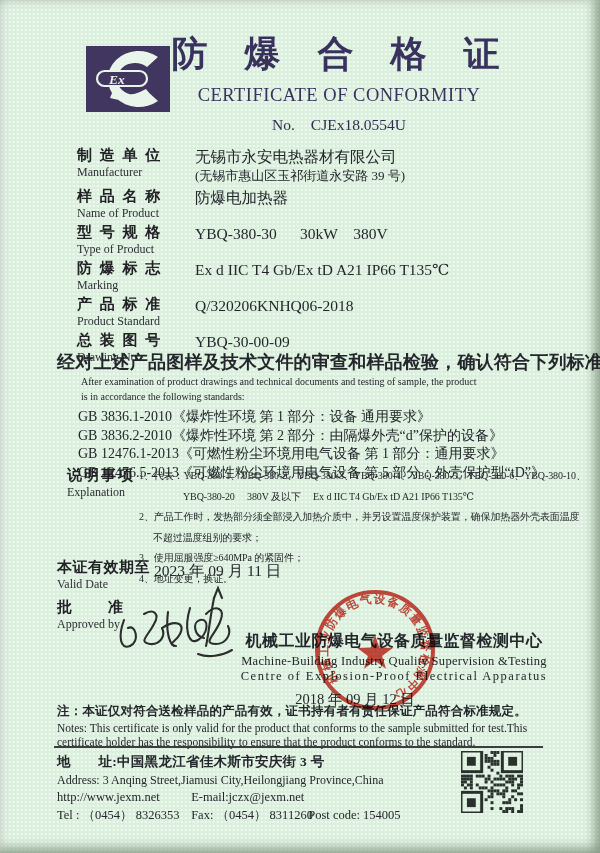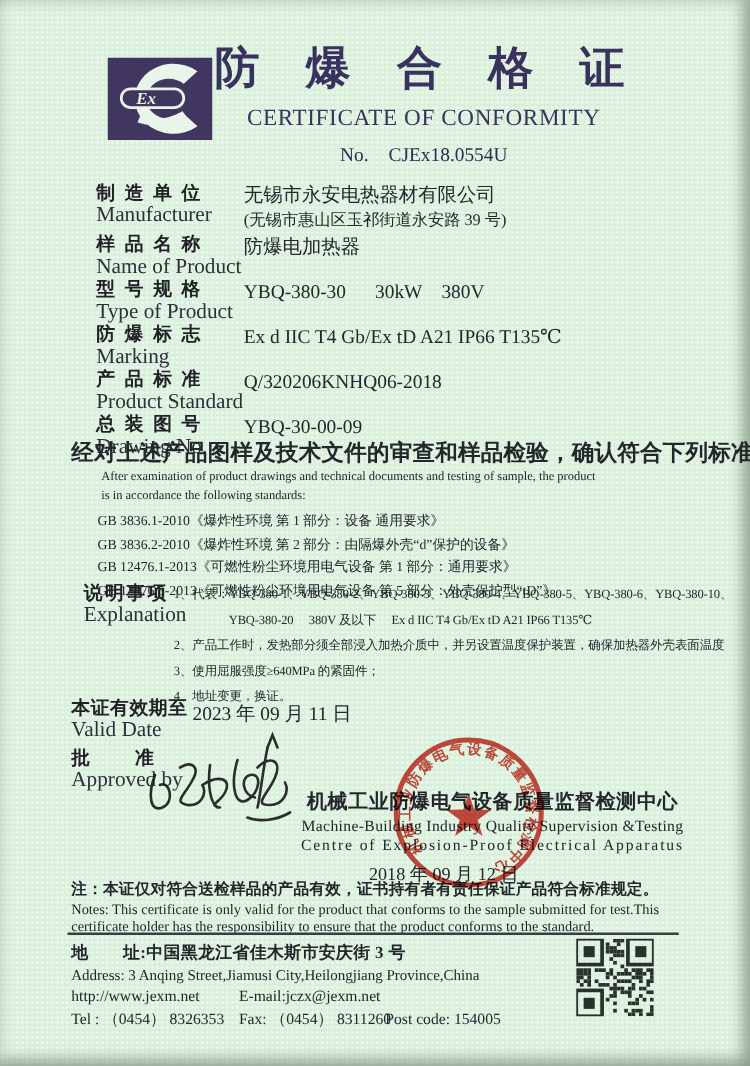--- a/index.html
+++ b/index.html
@@ -24,31 +24,31 @@
   .title-zh{font-size:36px;font-weight:bold;letter-spacing:7px;word-spacing:14px;white-space:nowrap;}
   .title-en{font-size:18.5px;letter-spacing:.5px;margin-top:6px;white-space:nowrap;}
   .no-line{font-size:15.5px;margin-top:10px;color:#2e2c50;}
   .no-line .gap{display:inline-block;width:16px;}
 
   
   .fields{left:57px;top:146px;width:505px;margin-left:20px;}
   .frow{display:flex;margin-bottom:3px;min-height:33px;}
   .flabel{width:118px;flex:none;}
   .lzh{font-size:15px;font-weight:bold;letter-spacing:2px;line-height:19px;color:#212126;white-space:nowrap;}
-  .len{font-size:17px;line-height:14px;color:#2e2e36;white-space:nowrap;}
+  .len{font-size:12px;line-height:14px;color:#2e2e36;white-space:nowrap;}
   .fvalue{padding-top:1px;}
   .fv{font-size:15.5px;line-height:19px;}
   .fv2{font-size:13px;line-height:16px;margin-top:2px;}
 
   
   .statement{left:57px;top:352px;width:505px;}
   .st-zh{font-size:18px;font-weight:bold;line-height:20px;white-space:nowrap;letter-spacing:.2px;}
   .st-en{font-size:10px;line-height:14.5px;margin-top:3px;margin-left:24px;}
   .standards{margin-top:4px;margin-left:21px;}
-  .std-line{font-size:11px;line-height:18.5px;white-space:nowrap;}
+  .std-line{font-size:14px;line-height:18.5px;white-space:nowrap;}
 
   
   .explanation{left:67px;top:466px;width:520px;display:flex;}
   .exp-label{width:66px;flex:none;}
   .exp-content{margin-left:6px;}
   .exp-line{font-size:10px;line-height:20.5px;letter-spacing:-.1px;white-space:nowrap;}
   .ind1{padding-left:44px;}
   .ind2{padding-left:14px;}
 
   
@@ -175,20 +175,21 @@
 
   <div class="abs explanation">
     <div class="exp-label">
       <div class="lzh">说明事项</div>
       <div class="len">Explanation</div>
     </div>
     <div class="exp-content">
       <div class="exp-line">1、代表：YBQ-380-1、YBQ-380-2、YBQ-380-3、YBQ-380-4、YBQ-380-5、YBQ-380-6、YBQ-380-10、</div>
       <div class="exp-line ind1">YBQ-380-20　  380V 及以下　 Ex d IIC T4 Gb/Ex tD A21 IP66 T135℃</div>
       <div class="exp-line">2、产品工作时，发热部分须全部浸入加热介质中，并另设置温度保护装置，确保加热器外壳表面温度</div>
+      <div class="exp-line ind2">不超过温度组别的要求；</div>
       <div class="exp-line">3、使用屈服强度≥640MPa 的紧固件；</div>
       <div class="exp-line">4、地址变更，换证。</div>
     </div>
   </div>
 
   <div class="abs valid">
     <div class="flabel">
       <div class="lzh" style="letter-spacing:.5px">本证有效期至</div>
       <div class="len">Valid Date</div>
     </div>

